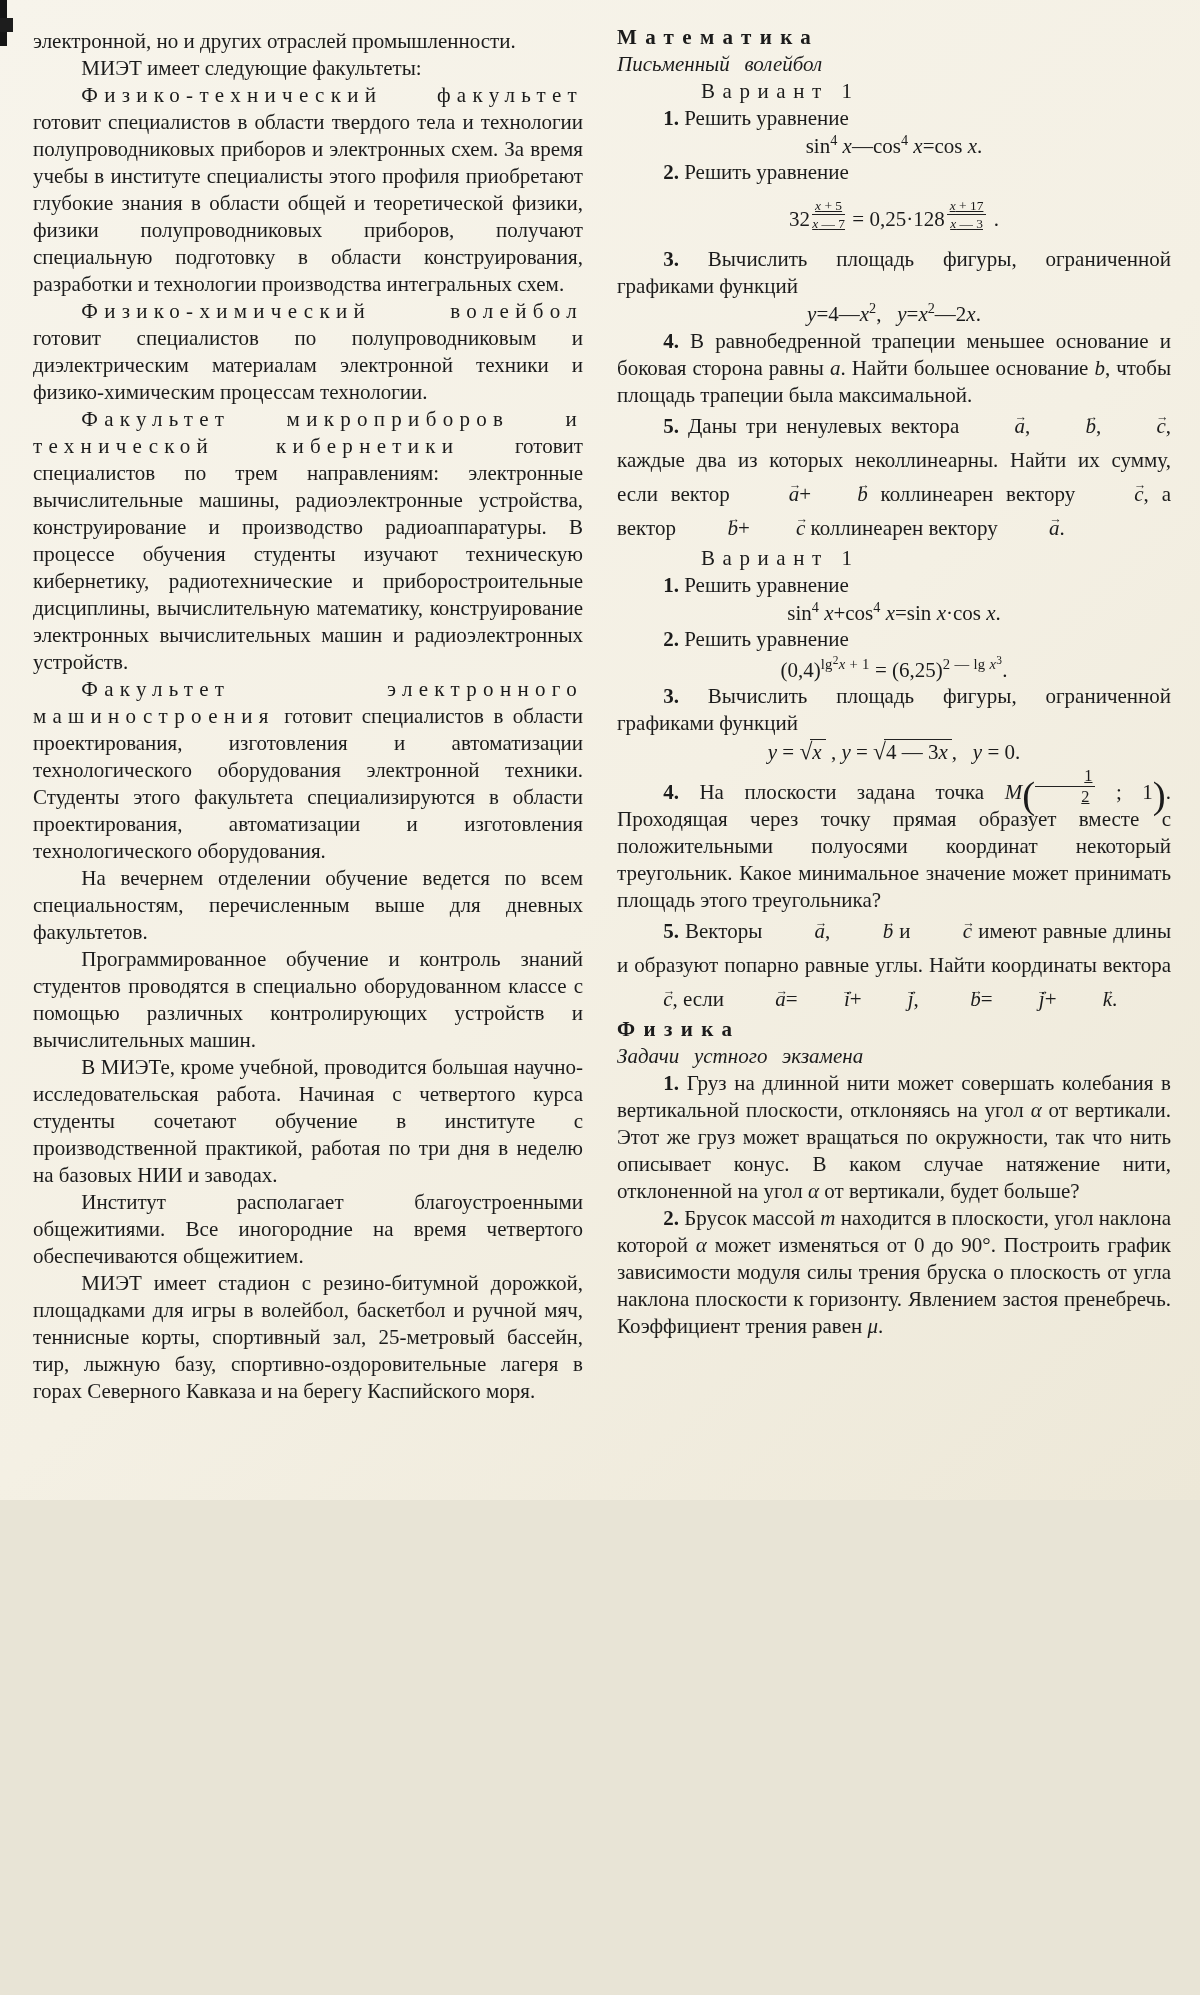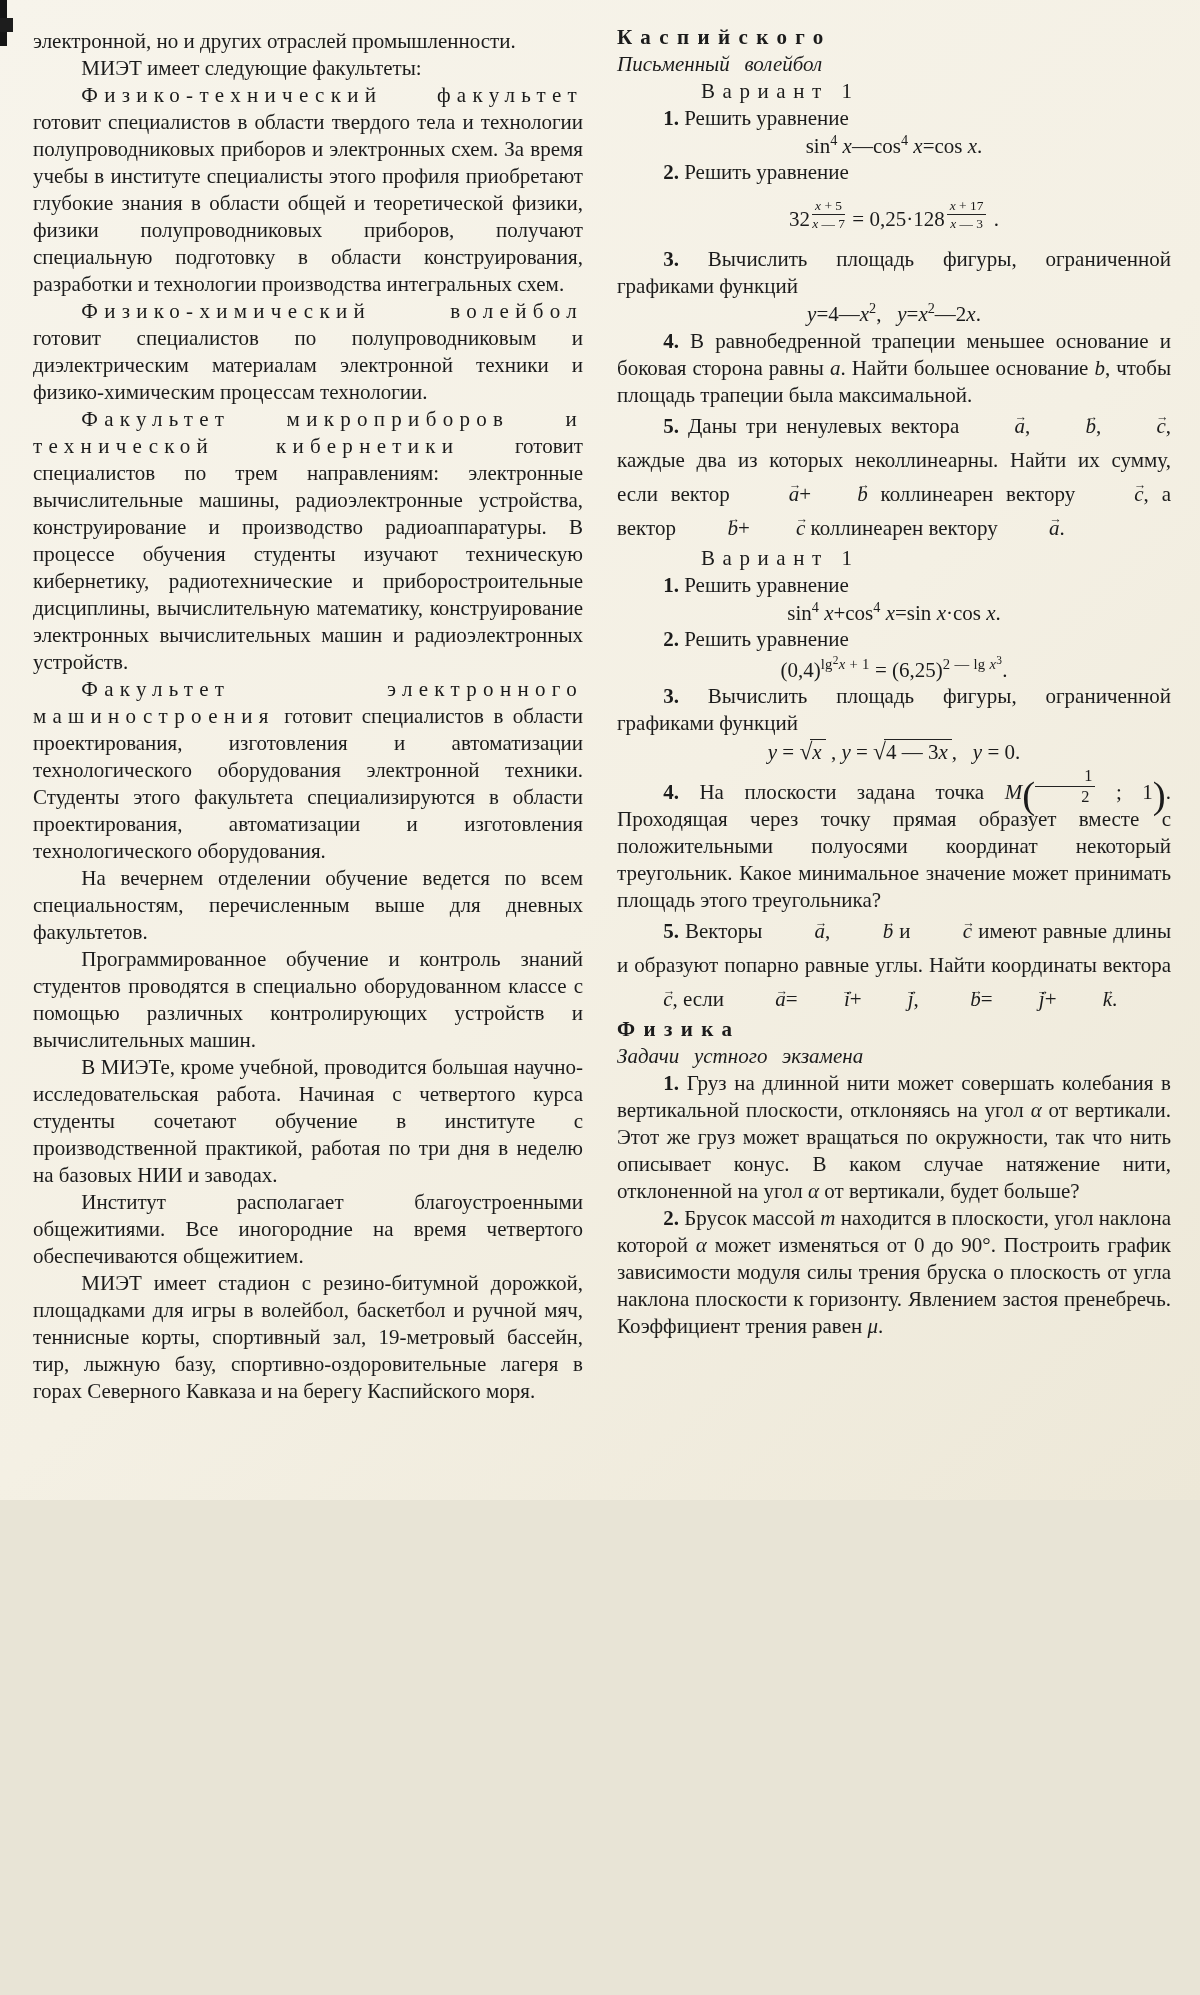--- a/index.html
+++ b/index.html
@@ -33,21 +33,21 @@
   .variant{letter-spacing:0.36em;text-indent:0;text-align:left;margin:12px 0 2px;padding-left:4.0em;}
   .item{text-indent:2.2em;}
   .vl{line-height:34px;}
   .formula{text-align:center;text-indent:0;margin:7px 0 9px;line-height:1.25;}
   .formula.tall{margin:12px 0 14px;}
   
   i{font-style:italic;}
   sup{font-size:0.68em;}
   .exp{vertical-align:0.55em;font-size:0.70em;letter-spacing:0.02em;}
   .s2{font-size:0.78em;vertical-align:0.45em;}
-  .frac{display:inline-block;vertical-align:middle;line-height:1.12;}
+  .frac{display:inline-block;vertical-align:middle;line-height:1.12;text-decoration:underline;}
   .frac .num{display:block;border-bottom:1.6px solid #222;padding:0 3px 1px;}
   .frac .den{display:block;padding-top:1px;}
   .supfrac{display:inline-block;vertical-align:0.62em;font-size:0.64em;line-height:1;margin:0 2px;}
   .ifrac{font-size:0.78em;vertical-align:-0.20em;}
   .bp{font-size:1.85em;font-weight:400;vertical-align:-0.22em;line-height:0;}
   .vec{position:relative;display:inline-block;font-style:italic;}
   .vec::before{
     content:"\2192";position:absolute;left:52%;transform:translateX(-50%);
     top:-0.70em;font-size:0.60em;font-style:normal;letter-spacing:0;
   }
@@ -66,25 +66,25 @@
       <div class="p0">электронной, но и других отраслей промышленности.</div>
       <div class="p g">МИЭТ имеет следующие факультеты:</div>
       <div class="p g"><span class="sp">Физико-технический факультет</span> готовит специалистов в области твердого тела и технологии полупроводниковых приборов и электронных схем. За время учебы в институте специалисты этого профиля приобретают глубокие знания в области общей и теоретической физики, физики полупроводниковых приборов, получают специальную подготовку в области конструирования, разработки и технологии производства интегральных схем.</div>
       <div class="p g2"><span class="sp">Физико-химический волейбол</span> готовит специалистов по полупроводниковым и диэлектрическим материалам электронной техники и физико-химическим процессам технологии.</div>
       <div class="p g2"><span class="sp">Факультет микроприборов и технической кибернетики</span> готовит специалистов по трем направлениям: электронные вычислительные машины, радиоэлектронные устройства, конструирование и производство радиоаппаратуры. В процессе обучения студенты изучают техническую кибернетику, радиотехнические и приборостроительные дисциплины, вычислительную математику, конструирование электронных вычислительных машин и радиоэлектронных устройств.</div>
       <div class="p g2"><span class="sp">Факультет электронного машиностроения</span> готовит специалистов в области проектирования, изготовления и автоматизации технологического оборудования электронной техники. Студенты этого факультета специализируются в области проектирования, автоматизации и изготовления технологического оборудования.</div>
       <div class="p">На вечернем отделении обучение ведется по всем специальностям, перечисленным выше для дневных факультетов.</div>
       <div class="p">Программированное обучение и контроль знаний студентов проводятся в специально оборудованном классе с помощью различных контролирующих устройств и вычислительных машин.</div>
       <div class="p g">В МИЭТе, кроме учебной, проводится большая научно-исследовательская работа. Начиная с четвертого курса студенты сочетают обучение в институте с производственной практикой, работая по три дня в неделю на базовых НИИ и заводах.</div>
       <div class="p">Институт располагает благоустроенными общежитиями. Все иногородние на время четвертого обеспечиваются общежитием.</div>
-      <div class="p g">МИЭТ имеет стадион с резино-битумной дорожкой, площадками для игры в волейбол, баскетбол и ручной мяч, теннисные корты, спортивный зал, 19-метровый бассейн, тир, лыжную базу, спортивно-оздоровительные лагеря в горах Северного Кавказа и на берегу Каспийского моря.</div>
+      <div class="p g">МИЭТ имеет стадион с резино-битумной дорожкой, площадками для игры в волейбол, баскетбол и ручной мяч, теннисные корты, спортивный зал, 25-метровый бассейн, тир, лыжную базу, спортивно-оздоровительные лагеря в горах Северного Кавказа и на берегу Каспийского моря.</div>
     </div>
 
   <div class="col right">
-      <div class="hdr">Каспийского</div>
+      <div class="hdr">Математика</div>
       <div class="sub">Письменный волейбол</div>
       <div class="variant">Вариант 1</div>
       <div class="item"><b>1.</b> Решить уравнение</div>
       <div class="formula">sin<sup>4</sup> <i>x</i>—cos<sup>4</sup> <i>x</i>=cos <i>x</i>.</div>
       <div class="item"><b>2.</b> Решить уравнение</div>
       <div class="formula tall">32<span class="supfrac"><span class="frac"><span class="num"><i>x</i> + 5</span><span class="den"><i>x</i> — 7</span></span></span> = 0,25·128<span class="supfrac"><span class="frac"><span class="num"><i>x</i> + 17</span><span class="den"><i>x</i> — 3</span></span></span> .</div>
       <div class="item"><b>3.</b> Вычислить площадь фигуры, ограниченной графиками функций</div>
       <div class="formula"><i>y</i>=4—<i>x</i><sup>2</sup>,&nbsp;&nbsp;&nbsp;<i>y</i>=<i>x</i><sup>2</sup>—2<i>x</i>.</div>
       <div class="item"><b>4.</b> В равнобедренной трапеции меньшее основание и боковая сторона равны <i>a</i>. Найти большее основание <i>b</i>, чтобы площадь трапеции была максимальной.</div>
       <div class="item vl"><b>5.</b> Даны три ненулевых вектора <span class="vec">a</span>, <span class="vec">b</span>, <span class="vec">c</span>, каждые два из которых неколлинеарны. Найти их сумму, если вектор <span class="vec">a</span>+<span class="vec">b</span> коллинеарен вектору <span class="vec">c</span>, а вектор <span class="vec">b</span>+<span class="vec">c</span> коллинеарен вектору <span class="vec">a</span>.</div>

